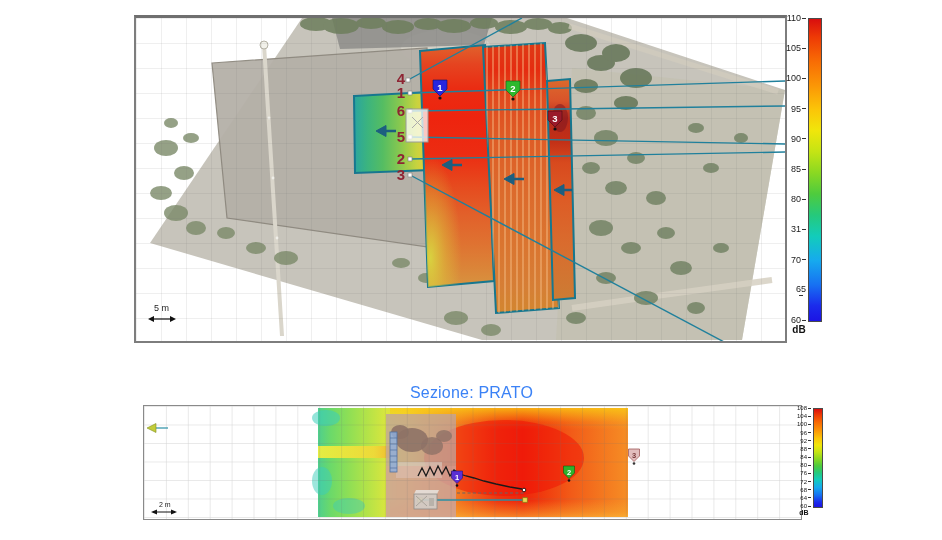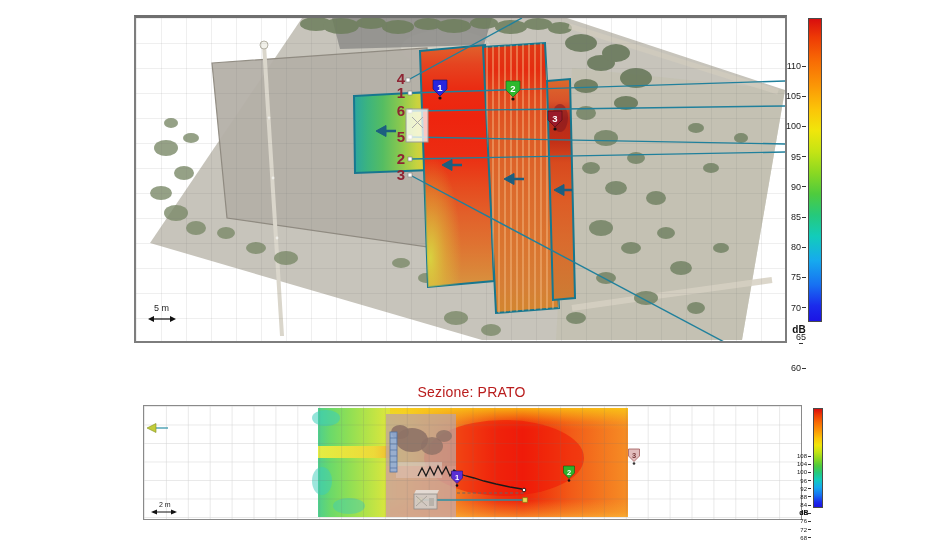--- a/index.html
+++ b/index.html
@@ -8,32 +8,32 @@
   .stage{position:absolute;inset:0;}
 
   
   .map-panel{position:absolute;left:134px;top:15px;width:649px;height:323px;
              border:2px solid #7d7d7d;border-top:3px solid #6f6f6f;background:#ffffff;box-sizing:content-box;}
   .section-panel{position:absolute;left:143px;top:405px;width:657px;height:113px;
              border:1.5px solid #8a8a8a;background:#ffffff;box-sizing:content-box;}
   .map-panel svg,.section-panel svg{display:block;}
 
   .section-title{position:absolute;left:143px;top:384px;width:657px;text-align:center;
-             font-size:14px;color:#b91c1c;letter-spacing:.2px;}
+             font-size:16px;color:#3b82f6;letter-spacing:.2px;}
 
   
   .colorbar{position:absolute;}
   .cb-bar{position:absolute;border:1px solid #4a4a4a;
       background:linear-gradient(to bottom,
         #d90e0e 0%,#ee3a05 6%,#f86c04 14%,#fb9606 22%,#fbc508 30%,#f0e60b 37%,
         #c4e414 44%,#8ad822 51%,#4ecb3e 58%,#25c97c 65%,#12ccbb 72%,#16aaee 80%,
         #1771f2 88%,#1b2bec 95%,#1c14e4 100%);}
   .cb-labels{position:absolute;}
   .cb-tick{position:absolute;right:0;transform:translateY(-50%);display:flex;align-items:center;gap:1px;
-           color:#1a1a1a;white-space:nowrap;margin-top:48px;}
+           color:#1a1a1a;white-space:nowrap;}
   .cb-dash{display:inline-block;background:#333;}
   .cb-unit{position:absolute;font-weight:bold;color:#111;}
 
   #cb-top{left:778px;top:12px;width:46px;height:322px;}
   #cb-top .cb-bar{left:30px;top:6px;width:12px;height:302px;}
   #cb-top .cb-labels{left:0;top:6px;width:28px;height:302px;font-size:9px;}
   #cb-top .cb-dash{width:4px;height:1px;}
   #cb-top .cb-unit{left:0px;top:312px;width:42px;text-align:center;font-size:10px;}
 
   #cb-bot{left:787px;top:404px;width:38px;height:116px;}
@@ -306,21 +306,21 @@
         </div>
         <div class="cb-tick" style="top: 50%;">
           <span>85</span>
           <span class="cb-dash"></span>
         </div>
         <div class="cb-tick" style="top: 60%;">
           <span>80</span>
           <span class="cb-dash"></span>
         </div>
         <div class="cb-tick" style="top: 70%;">
-          <span>75</span>
+          <span>31</span>
           <span class="cb-dash"></span>
         </div>
         <div class="cb-tick" style="top: 80%;">
           <span>70</span>
           <span class="cb-dash"></span>
         </div>
         <div class="cb-tick" style="top: 90%; flex-direction: column;">
           <span>65</span>
           <span class="cb-dash"></span>
         </div>

